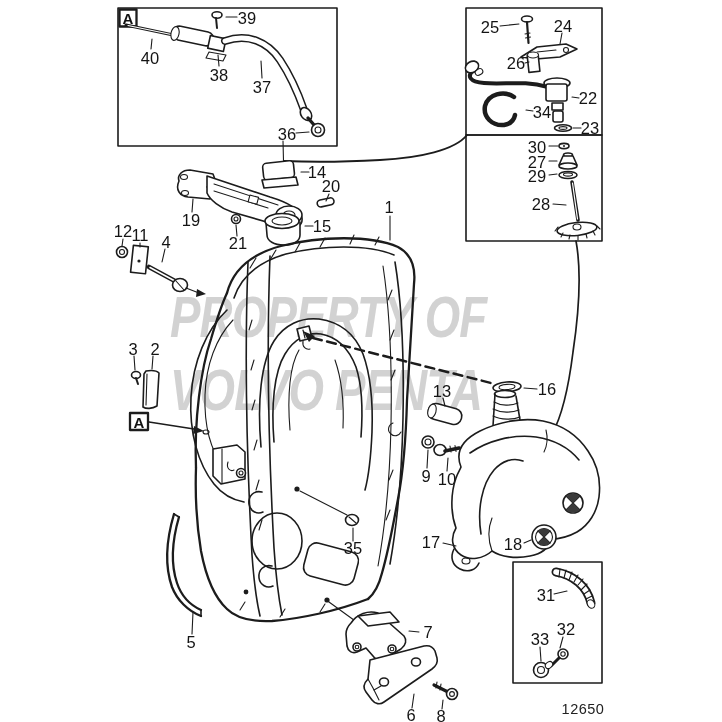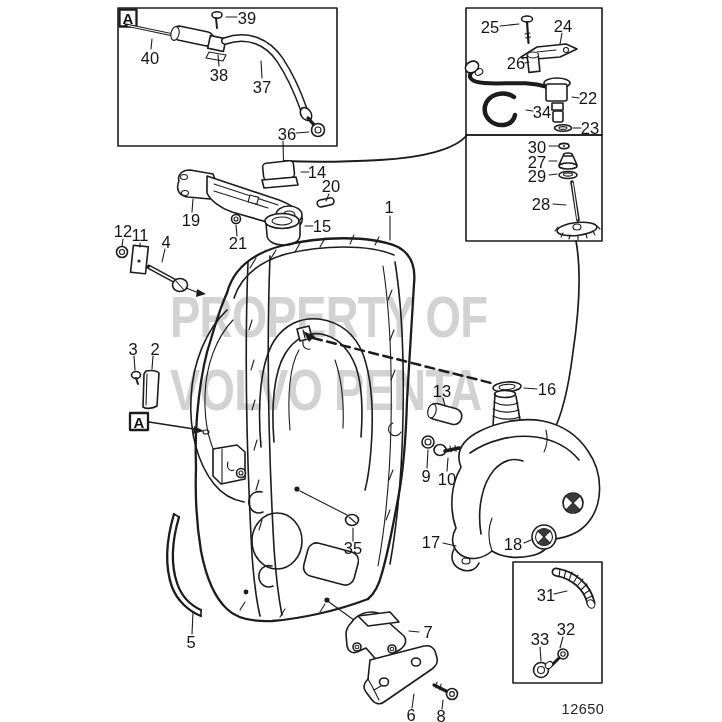--- a/index.html
+++ b/index.html
@@ -1,19 +1,19 @@
 <!DOCTYPE html>
 <html><head>
 <meta charset="utf-8">
 <style>
   html,body{margin:0;padding:0;background:#fff;}
   .stage{position:relative;width:722px;height:722px;background:#ffffff;overflow:hidden;
          font-family:"Liberation Sans",sans-serif;}
   .watermark{position:absolute;left:170px;top:288px;z-index:0;line-height:58px;
-             font-weight:bold;color:#cbcbcb;opacity:.85;white-space:nowrap;}
+             font-weight:bold;color:#cbcbcb;opacity:.85;white-space:nowrap;font-style:italic;}
   .watermark .wline{display:inline-block;font-size:57px;letter-spacing:-1px;
              transform:scaleX(.8);transform-origin:left center;}
   svg.art{position:absolute;left:0;top:0;z-index:1;}
   .ln{stroke:#1c1c1c;stroke-width:1.6;fill:none;stroke-linecap:round;stroke-linejoin:round;}
   .fw{stroke:#1c1c1c;stroke-width:1.6;fill:#ffffff;stroke-linecap:round;stroke-linejoin:round;}
   .thin{stroke-width:1.1;}
   .thick{stroke-width:2.3;}
   .wcore{stroke:#ffffff;fill:none;stroke-linecap:round;stroke-linejoin:round;}
   .callout{font-size:16.5px;fill:#141414;text-anchor:middle;}
   .alabel{font-size:15px;font-weight:bold;fill:#111;text-anchor:middle;}

